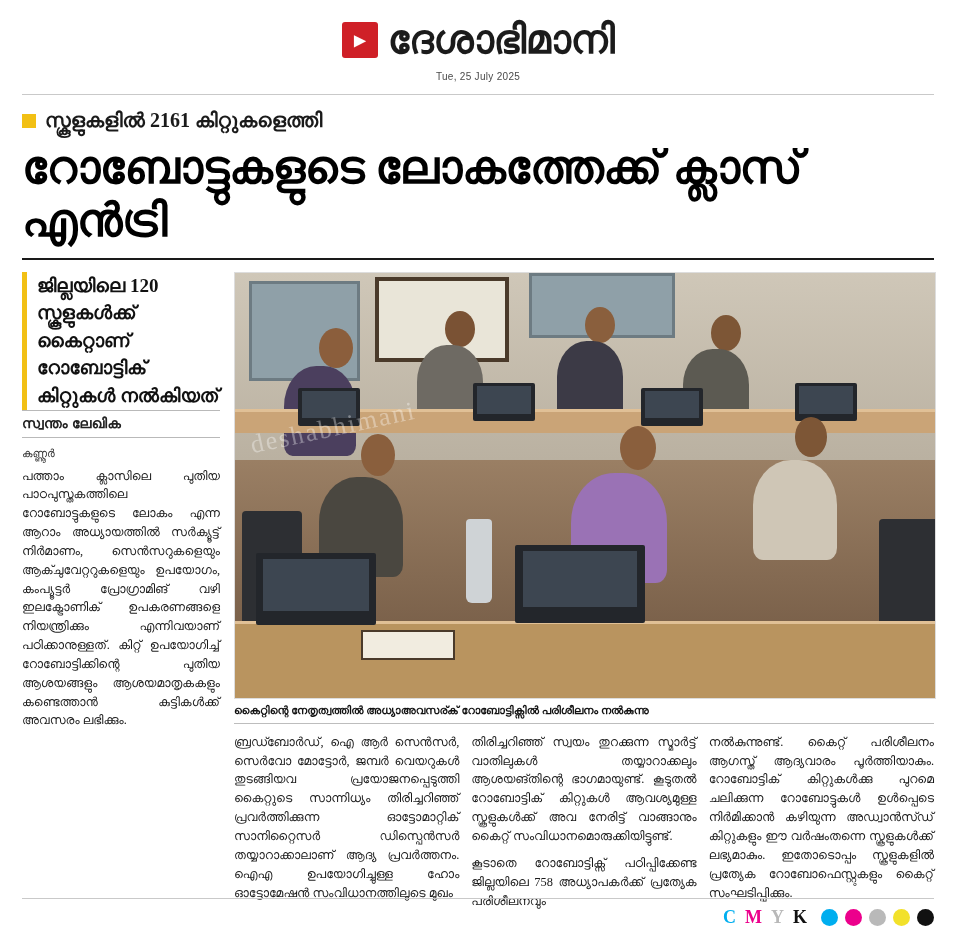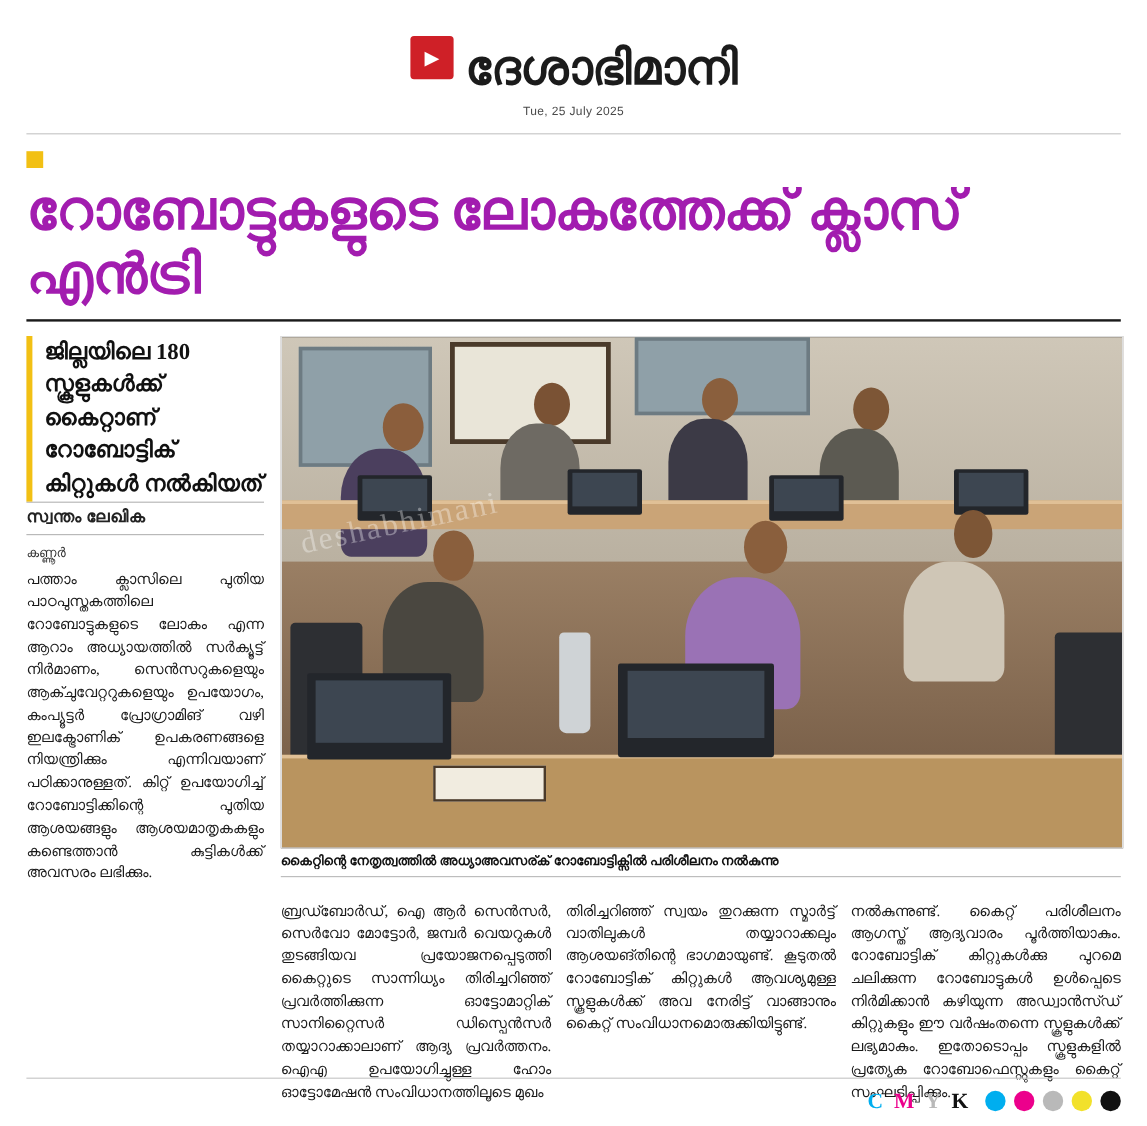--- a/index.html
+++ b/index.html
@@ -16,38 +16,37 @@
   .masthead{padding-top:16px;text-align:center;}
   .logo-row{display:flex;align-items:center;justify-content:center;gap:10px;}
   .logo-mark{
     width:36px;height:36px;background:#cf2027;border-radius:3px;
     display:flex;align-items:center;justify-content:center;color:#fff;
     font-size:22px;line-height:1;font-weight:bold;
   }
   .logo-text{
     font-size:40px;font-weight:bold;letter-spacing:-0.5px;color:#1b1b1b;
     font-family:"Liberation Serif", serif;
-    margin-top:17px;
   }
   .masthead-date{
     margin-top:8px;font-size:10px;color:#4a4a4a;letter-spacing:.3px;
   }
   .rule{height:1px;background:#c9c9c9;margin-top:12px;}
 
   
   .kicker{
     display:flex;align-items:center;gap:9px;margin-top:14px;
   }
   .kicker-square{width:14px;height:14px;background:#f2c014;flex:0 0 auto;}
   .kicker-text{font-size:20px;font-weight:bold;color:#1a1a1a;font-family:"Liberation Serif", serif;}
 
   
   .headline{
     margin-top:10px;
-    font-size:46px;line-height:1.15;font-weight:bold;color:#a21caf;
+    font-size:46px;line-height:1.15;font-weight:bold;color:#000000;
     font-family:"Liberation Serif", serif;
     letter-spacing:-0.5px;
   }
   .head-rule{height:2px;background:#1a1a1a;margin-top:10px;}
 
   
   .content{display:flex;gap:14px;margin-top:12px;}
   .col-left{width:198px;flex:0 0 198px;position:relative;}
   .col-right{flex:1;}
 
@@ -77,21 +76,21 @@
     position:relative;width:100%;height:425px;overflow:hidden;border:1px solid #ddd;
     background:#6b6258;
   }
   .photo-caption{
     margin-top:5px;font-size:11px;font-weight:bold;color:#111;
     border-bottom:1px solid #bdbdbd;padding-bottom:6px;
     font-family:"Liberation Serif", serif;
   }
 
   
-  .lower-cols{display:flex;gap:12px;margin-top:19px;}
+  .lower-cols{display:flex;gap:12px;margin-top:9px;}
   .lower-col{flex:1;}
   .watermark{
     position:absolute;left:14px;top:140px;
     font-size:26px;color:rgba(255,255,255,.35);
     transform:rotate(-12deg);letter-spacing:2px;pointer-events:none;
     font-family:"Liberation Serif", serif;
   }
 
   
   .footer{
@@ -130,31 +129,32 @@
     <div class="logo-row">
       <div class="logo-mark">▸</div>
       <div class="logo-text">ദേശാഭിമാനി</div>
     </div>
     <div class="masthead-date">Tue, 25 July 2025</div>
     <div class="rule"></div>
   </div>
 
   <div class="kicker">
     <div class="kicker-square"></div>
+    <div class="kicker-text">സ്കൂളുകളിൽ 2161 കിറ്റുകളെത്തി</div>
   </div>
 
   <div class="headline">റോബോട്ടുകളുടെ ലോകത്തേക്ക് ക്ലാസ് എൻട്രി</div>
   <div class="head-rule"></div>
 
   <div class="content">
 
     <div class="col-left">
       <div class="standfirst">
         <div class="standfirst-bar"></div>
-        <div class="standfirst-text">ജില്ലയിലെ 180 സ്കൂളുകൾക്ക് കൈറ്റാണ് റോബോട്ടിക് കിറ്റുകൾ നൽകിയത്</div>
+        <div class="standfirst-text">ജില്ലയിലെ 120 സ്കൂളുകൾക്ക് കൈറ്റാണ് റോബോട്ടിക് കിറ്റുകൾ നൽകിയത്</div>
       </div>
 
       <div class="byline-box">
         <div class="byline">സ്വന്തം ലേഖിക</div>
       </div>
       <div class="dateline">കണ്ണൂർ</div>
 
       <div class="col-text">
         <p>പത്താം ക്ലാസിലെ പുതിയ പാഠപുസ്തകത്തിലെ റോബോട്ടുകളുടെ ലോകം എന്ന ആറാം അധ്യായത്തില്‍ സര്‍ക്യൂട്ട് നിര്‍മാണം, സെന്‍സറുകളെയും ആക്ചുവേറ്ററുകളെയും ഉപയോഗം, കംപ്യൂട്ടര്‍ പ്രോഗ്രാമിങ് വഴി ഇലക്ട്രോണിക് ഉപകരണങ്ങളെ നിയന്ത്രിക്കും എന്നിവയാണ് പഠിക്കാനുള്ളത്. കിറ്റ് ഉപയോഗിച്ച് റോബോട്ടിക്കിന്റെ പുതിയ ആശയങ്ങളും ആശയമാതൃകകളും കണ്ടെത്താന്‍ കുട്ടികള്‍ക്ക് അവസരം ലഭിക്കും.</p>
 
@@ -209,20 +209,21 @@
 
       <div class="lower-cols">
         <div class="lower-col">
           <div class="col-text" style="margin-top:0">
             <p>ബ്രഡ്ബോര്‍ഡ്, ഐ ആര്‍ സെന്‍സര്‍, സെര്‍വോ മോട്ടോര്‍, ജമ്പര്‍ വെയറുകള്‍ തുടങ്ങിയവ പ്രയോജനപ്പെടുത്തി കൈറ്റുടെ സാന്നിധ്യം തിരിച്ചറിഞ്ഞ് പ്രവര്‍ത്തിക്കുന്ന ഓട്ടോമാറ്റിക് സാനിറ്റൈസര്‍ ഡിസ്പെന്‍സര്‍ തയ്യാറാക്കാലാണ് ആദ്യ പ്രവര്‍ത്തനം. ഐഎ ഉപയോഗിച്ചുള്ള ഹോം ഓട്ടോമേഷന്‍ സംവിധാനത്തിലൂടെ മുഖം</p>
           </div>
         </div>
         <div class="lower-col">
           <div class="col-text" style="margin-top:0">
             <p>തിരിച്ചറിഞ്ഞ് സ്വയം തുറക്കുന്ന സ്മാര്‍ട്ട് വാതിലുകള്‍ തയ്യാറാക്കലും ആശയങ്തിന്റെ ഭാഗമായുണ്ട്. കൂടുതല്‍ റോബോട്ടിക് കിറ്റുകള്‍ ആവശ്യമുള്ള സ്കൂളുകള്‍ക്ക് അവ നേരിട്ട് വാങ്ങാനും കൈറ്റ് സംവിധാനമൊരുക്കിയിട്ടുണ്ട്.</p>
+            <p>കൂടാതെ റോബോട്ടിക്സ് പഠിപ്പിക്കേണ്ട ജില്ലയിലെ 758 അധ്യാപകര്‍ക്ക് പ്രത്യേക പരിശീലനവും</p>
           </div>
         </div>
         <div class="lower-col">
           <div class="col-text" style="margin-top:0">
             <p>നല്‍കുന്നുണ്ട്. കൈറ്റ് പരിശീലനം ആഗസ്ത് ആദ്യവാരം പൂര്‍ത്തിയാകും. റോബോട്ടിക് കിറ്റുകള്‍ക്കു പുറമെ ചലിക്കുന്ന റോബോട്ടുകള്‍ ഉള്‍പ്പെടെ നിര്‍മിക്കാന്‍ കഴിയുന്ന അഡ്വാന്‍സ്ഡ് കിറ്റുകളും ഈ വര്‍ഷംതന്നെ സ്കൂളുകള്‍ക്ക് ലഭ്യമാകും. ഇതോടൊപ്പം സ്കൂളുകളില്‍ പ്രത്യേക റോബോഫെസ്റ്റുകളും കൈറ്റ് സംഘടിപ്പിക്കും.</p>
           </div>
         </div>
       </div>
     </div>
   </div>

